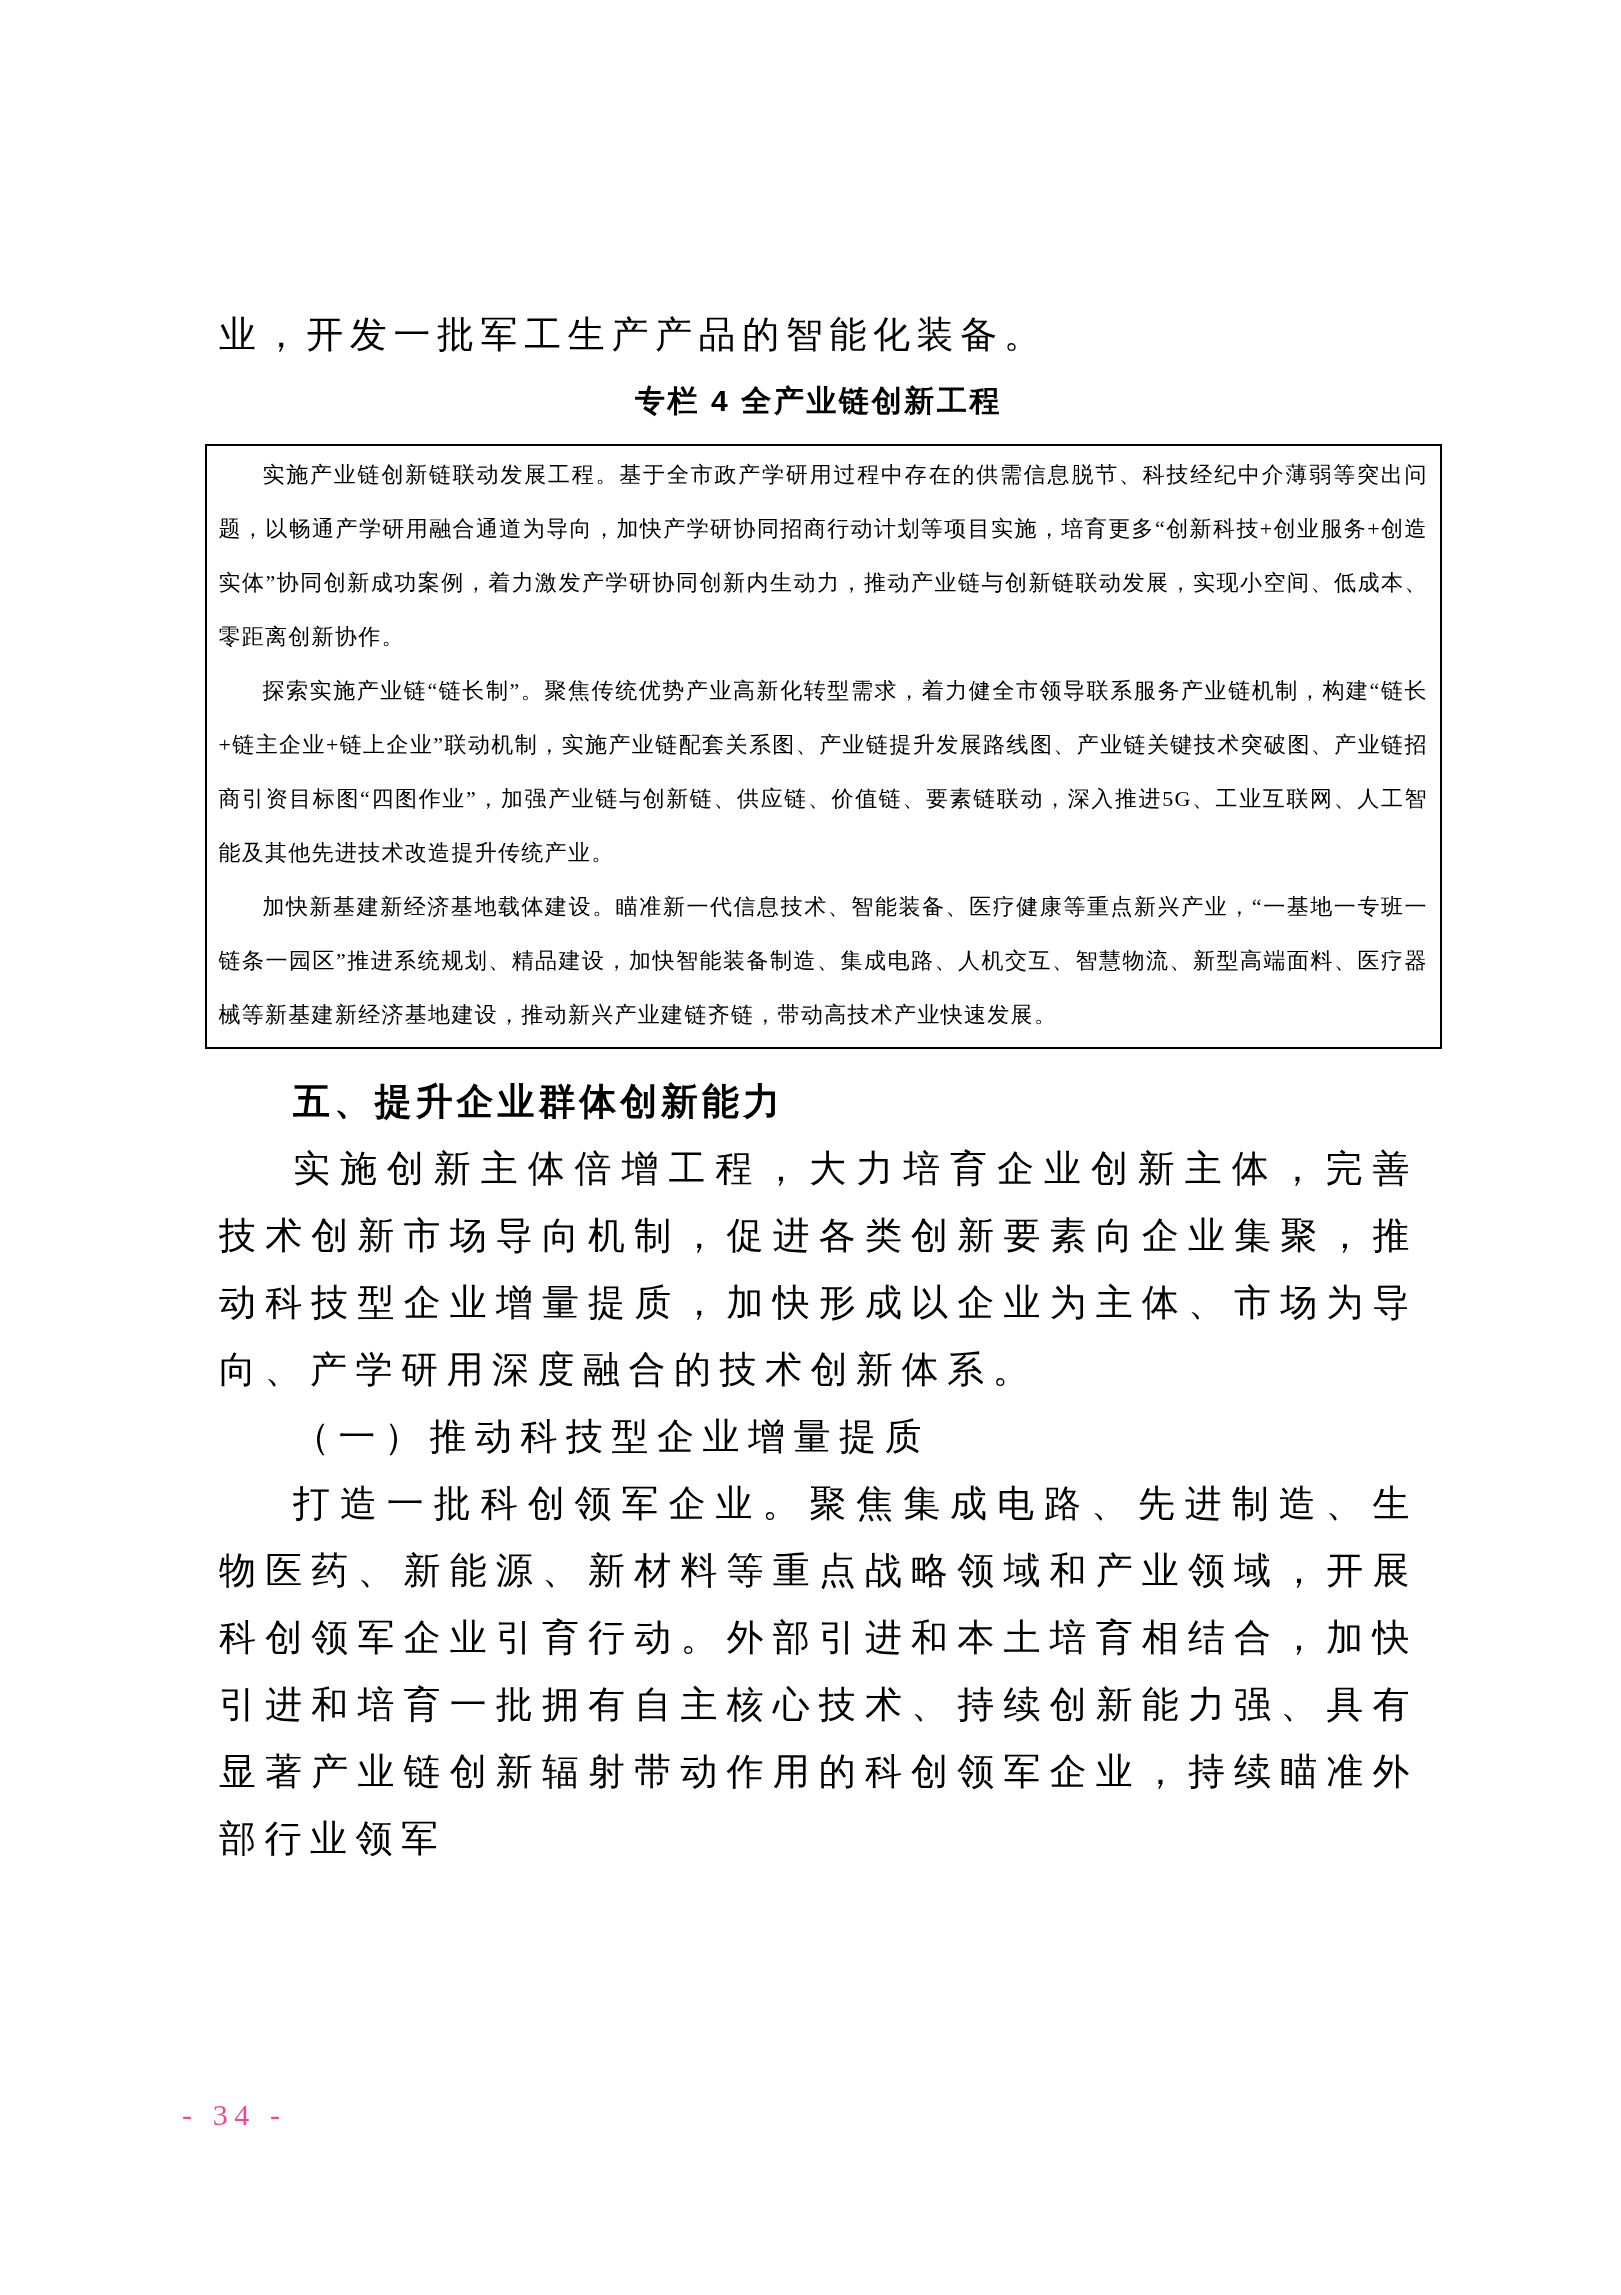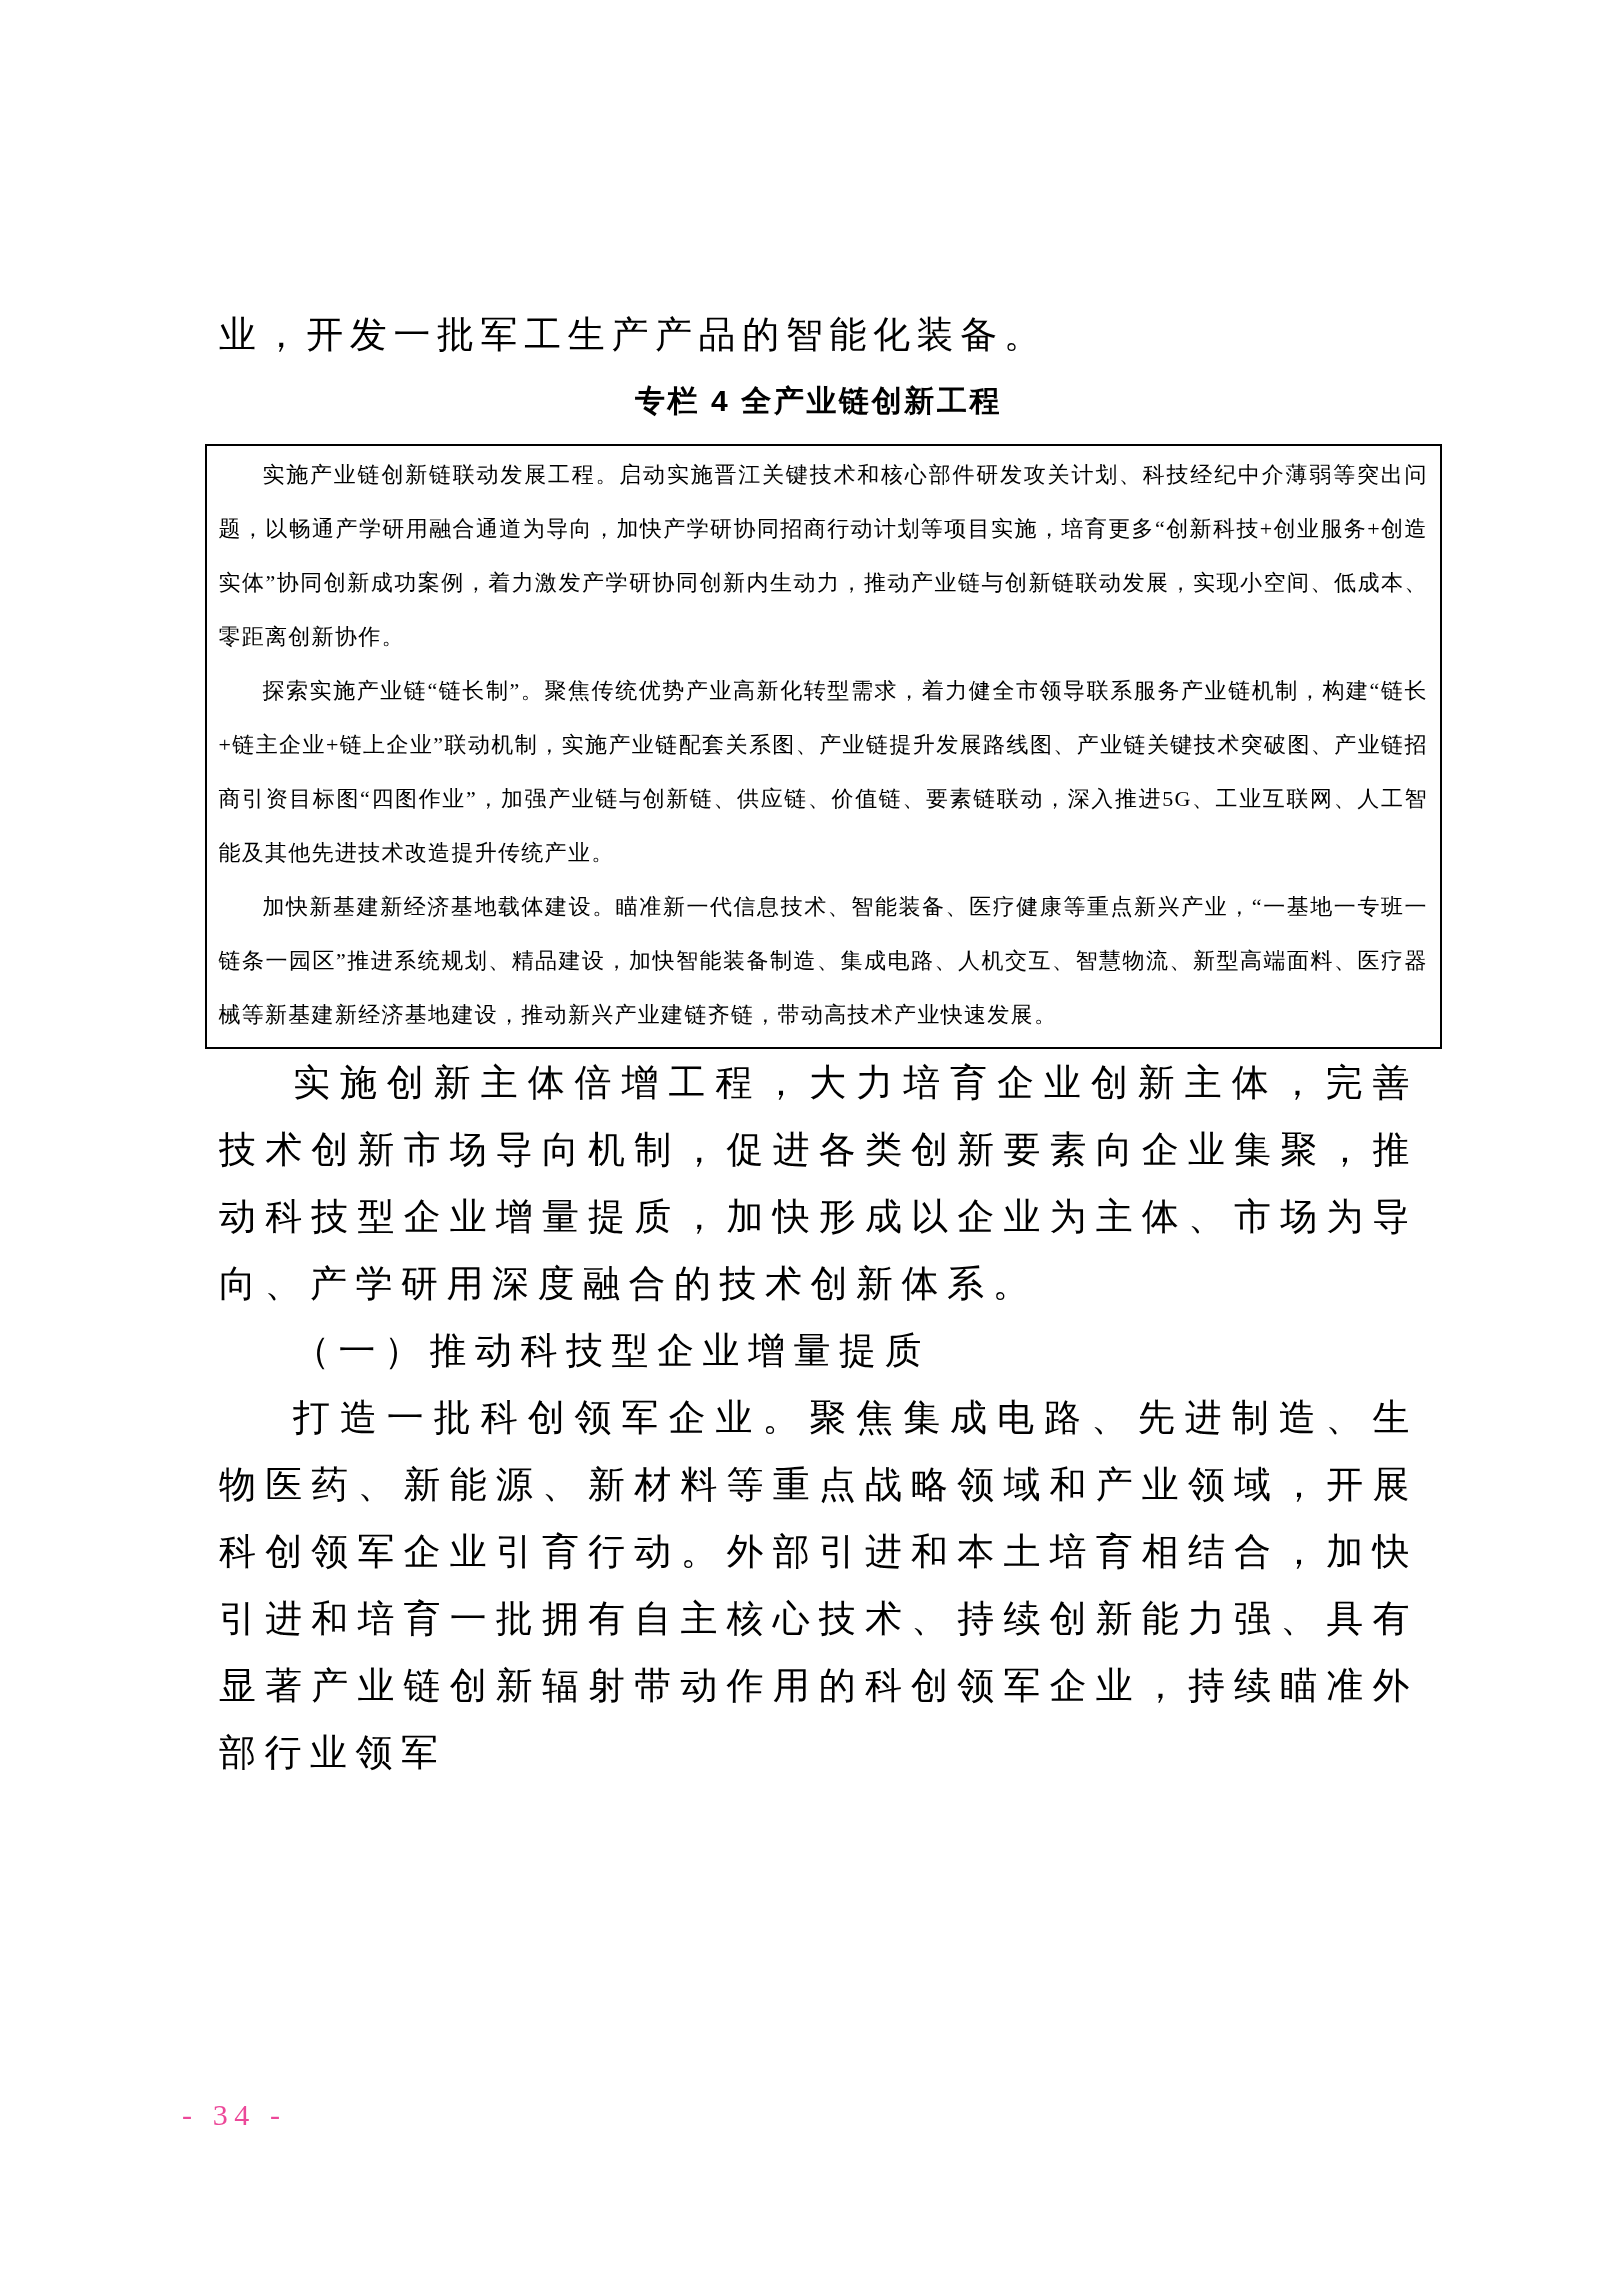--- a/index.html
+++ b/index.html
@@ -94,25 +94,26 @@
 </head>
 <body>
 
 <div class="content">
 
   <p class="intro-line">业，开发一批军工生产产品的智能化装备。</p>
 
   <h2 class="box-title">专栏 4 全产业链创新工程</h2>
 
   <div class="feature-box">
-    <p>实施产业链创新链联动发展工程。启动实施晋江关键技术和核心部件研发攻关计划、科技经纪中介薄弱等突出问题，以畅通产学研用融合通道为导向，加快产学研协同招商行动计划等项目实施，培育更多“创新科技+创业服务+创造实体”协同创新成功案例，着力激发产学研协同创新内生动力，推动产业链与创新链联动发展，实现小空间、低成本、零距离创新协作。</p>
+    <p>实施产业链创新链联动发展工程。基于全市政产学研用过程中存在的供需信息脱节、科技经纪中介薄弱等突出问题，以畅通产学研用融合通道为导向，加快产学研协同招商行动计划等项目实施，培育更多“创新科技+创业服务+创造实体”协同创新成功案例，着力激发产学研协同创新内生动力，推动产业链与创新链联动发展，实现小空间、低成本、零距离创新协作。</p>
     <p>探索实施产业链“链长制”。聚焦传统优势产业高新化转型需求，着力健全市领导联系服务产业链机制，构建“链长+链主企业+链上企业”联动机制，实施产业链配套关系图、产业链提升发展路线图、产业链关键技术突破图、产业链招商引资目标图“四图作业”，加强产业链与创新链、供应链、价值链、要素链联动，深入推进5G、工业互联网、人工智能及其他先进技术改造提升传统产业。</p>
     <p>加快新基建新经济基地载体建设。瞄准新一代信息技术、智能装备、医疗健康等重点新兴产业，“一基地一专班一链条一园区”推进系统规划、精品建设，加快智能装备制造、集成电路、人机交互、智慧物流、新型高端面料、医疗器械等新基建新经济基地建设，推动新兴产业建链齐链，带动高技术产业快速发展。</p>
   </div>
 
+  <h2 class="section-heading">五、提升企业群体创新能力</h2>
 
   <p class="body-para">实施创新主体倍增工程，大力培育企业创新主体，完善技术创新市场导向机制，促进各类创新要素向企业集聚，推动科技型企业增量提质，加快形成以企业为主体、市场为导向、产学研用深度融合的技术创新体系。</p>
 
   <h3 class="sub-heading">（一）推动科技型企业增量提质</h3>
 
   <p class="body-para">打造一批科创领军企业。聚焦集成电路、先进制造、生物医药、新能源、新材料等重点战略领域和产业领域，开展科创领军企业引育行动。外部引进和本土培育相结合，加快引进和培育一批拥有自主核心技术、持续创新能力强、具有显著产业链创新辐射带动作用的科创领军企业，持续瞄准外部行业领军</p>
 
 </div>
 
 <div class="page-number">- 34 -</div>

